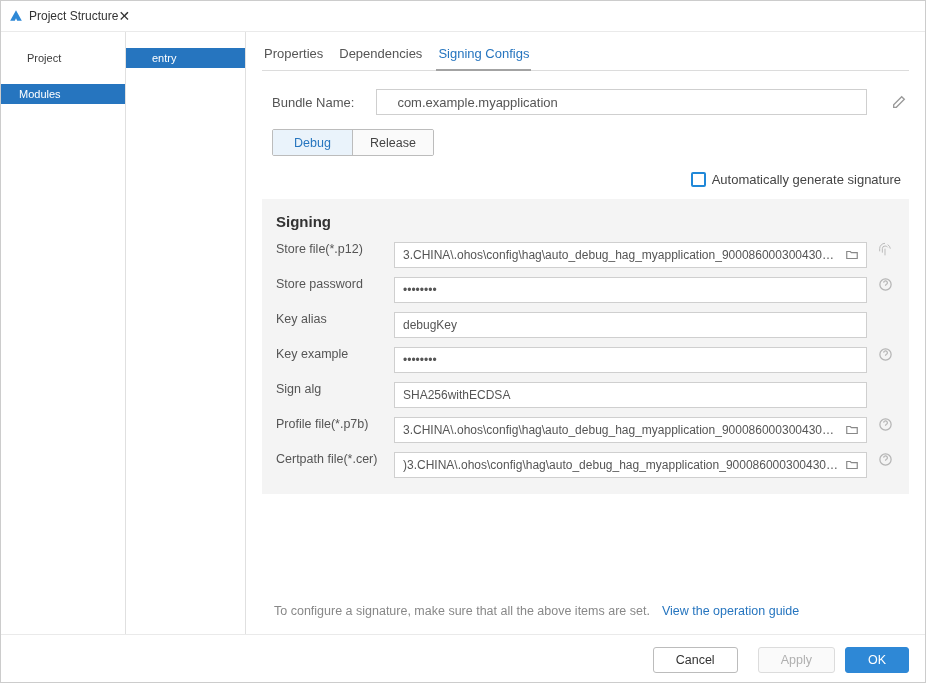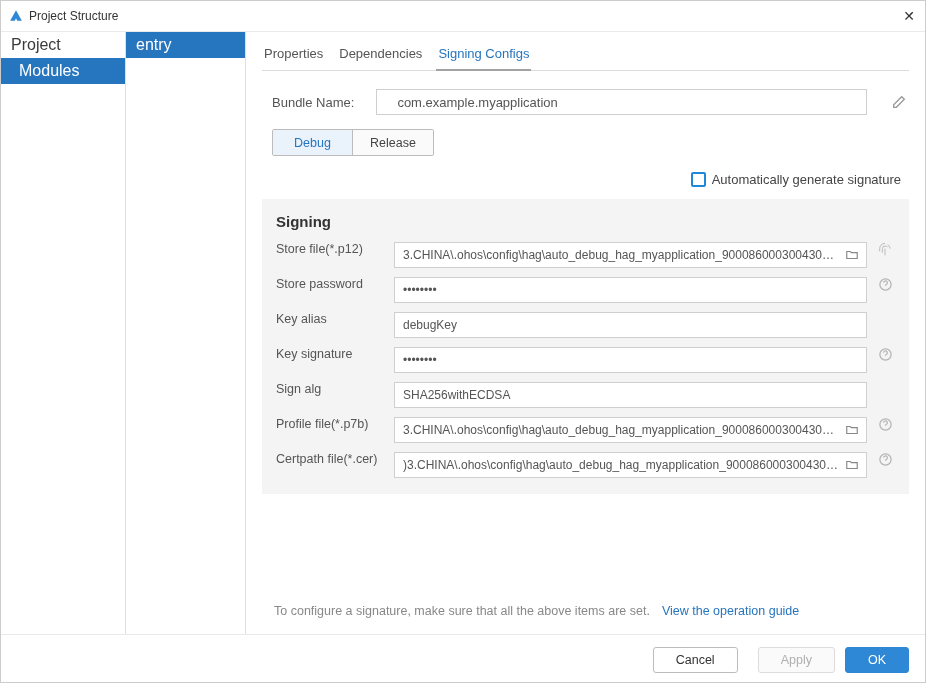--- a/index.html
+++ b/index.html
@@ -1,24 +1,24 @@
 <!DOCTYPE html>
 <html><head>
   <meta charset="utf-8">
   <style>
     * { box-sizing: border-box; margin: 0; padding: 0; font-family: "Segoe UI", Arial, sans-serif; }
     body { background: #fff; width: 926px; height: 683px; overflow: hidden; border: 1px solid #ccc; }
-    .titlebar { height: 30px; display: flex; align-items: center; justify-content: space-between; padding: 0 10px 0 8px; font-size: 12px; color: #333; }
+    .titlebar { height: 30px; display: flex; align-items: center; padding: 0 10px 0 8px; font-size: 12px; color: #333; }
     .title-left { display: flex; align-items: center; gap: 6px; }
     .logo { width: 14px; height: 14px; }
     .close-x { font-size: 14px; color: #333; cursor: pointer; font-family: Arial; }
     .content { display: flex; height: 603px; border-top: 1px solid #eaeaea; }
     .col-left { width: 125px; border-right: 1px solid #e0e0e0; background: #fff; }
     .col-mid { width: 120px; border-right: 1px solid #e0e0e0; background: #fff; }
-    .nav-item { padding: 4px 10px; font-size: 16px; color: #3b3b3b; cursor: pointer; }
+    .nav-item { padding: 4px 26px; font-size: 11px; color: #3b3b3b; cursor: pointer; margin-top: 16px; }
     .nav-item.selected { background: #2675bf; color: #fff; }
     .nav-item.indent { padding-left: 18px; }
     .col-main { flex: 1; display: flex; flex-direction: column; padding: 0 16px; }
     .tabs { display: flex; gap: 12px; border-bottom: 1px solid #dcdcdc; margin-top: 6px; }
     .tab { font-size: 13px; color: #555; padding: 8px 2px; cursor: pointer; }
     .tab.active { color: #2675bf; border-bottom: 2px solid #a3a3a3; margin-bottom: -1px; }
     .bundle-row { display: flex; align-items: center; gap: 22px; padding: 18px 0 14px 10px; }
     .bundle-row label { font-size: 13px; color: #555; }
     .bundle-input { flex: 1; height: 26px; border: 1px solid #cfcfcf; padding: 0 20px; font-size: 13px; color: #555; background: #fff; }
     .edit-btn { width: 20px; height: 20px; display: flex; align-items: center; justify-content: center; cursor: pointer; }
@@ -130,21 +130,21 @@
           </span>
       </div>
 
       <div class="form-row">
         <label>Key alias</label>
         <input value="debugKey" style="">
         <span class="icon-slot"></span>
       </div>
 
       <div class="form-row">
-        <label>Key signature</label>
+        <label>Key example</label>
         <input value="••••••••" style="">
         <span class="icon-slot help-ic">
             <svg width="15" height="15" viewBox="0 0 24 24" fill="none" stroke="currentColor" stroke-width="2">
               <circle cx="12" cy="12" r="9"></circle>
               <path d="M9 9a3 3 0 1 1 4 3c-1 .5-1 1-1 2M12 18h0"></path>
             </svg>
           </span>
       </div>
 
       <div class="form-row">

